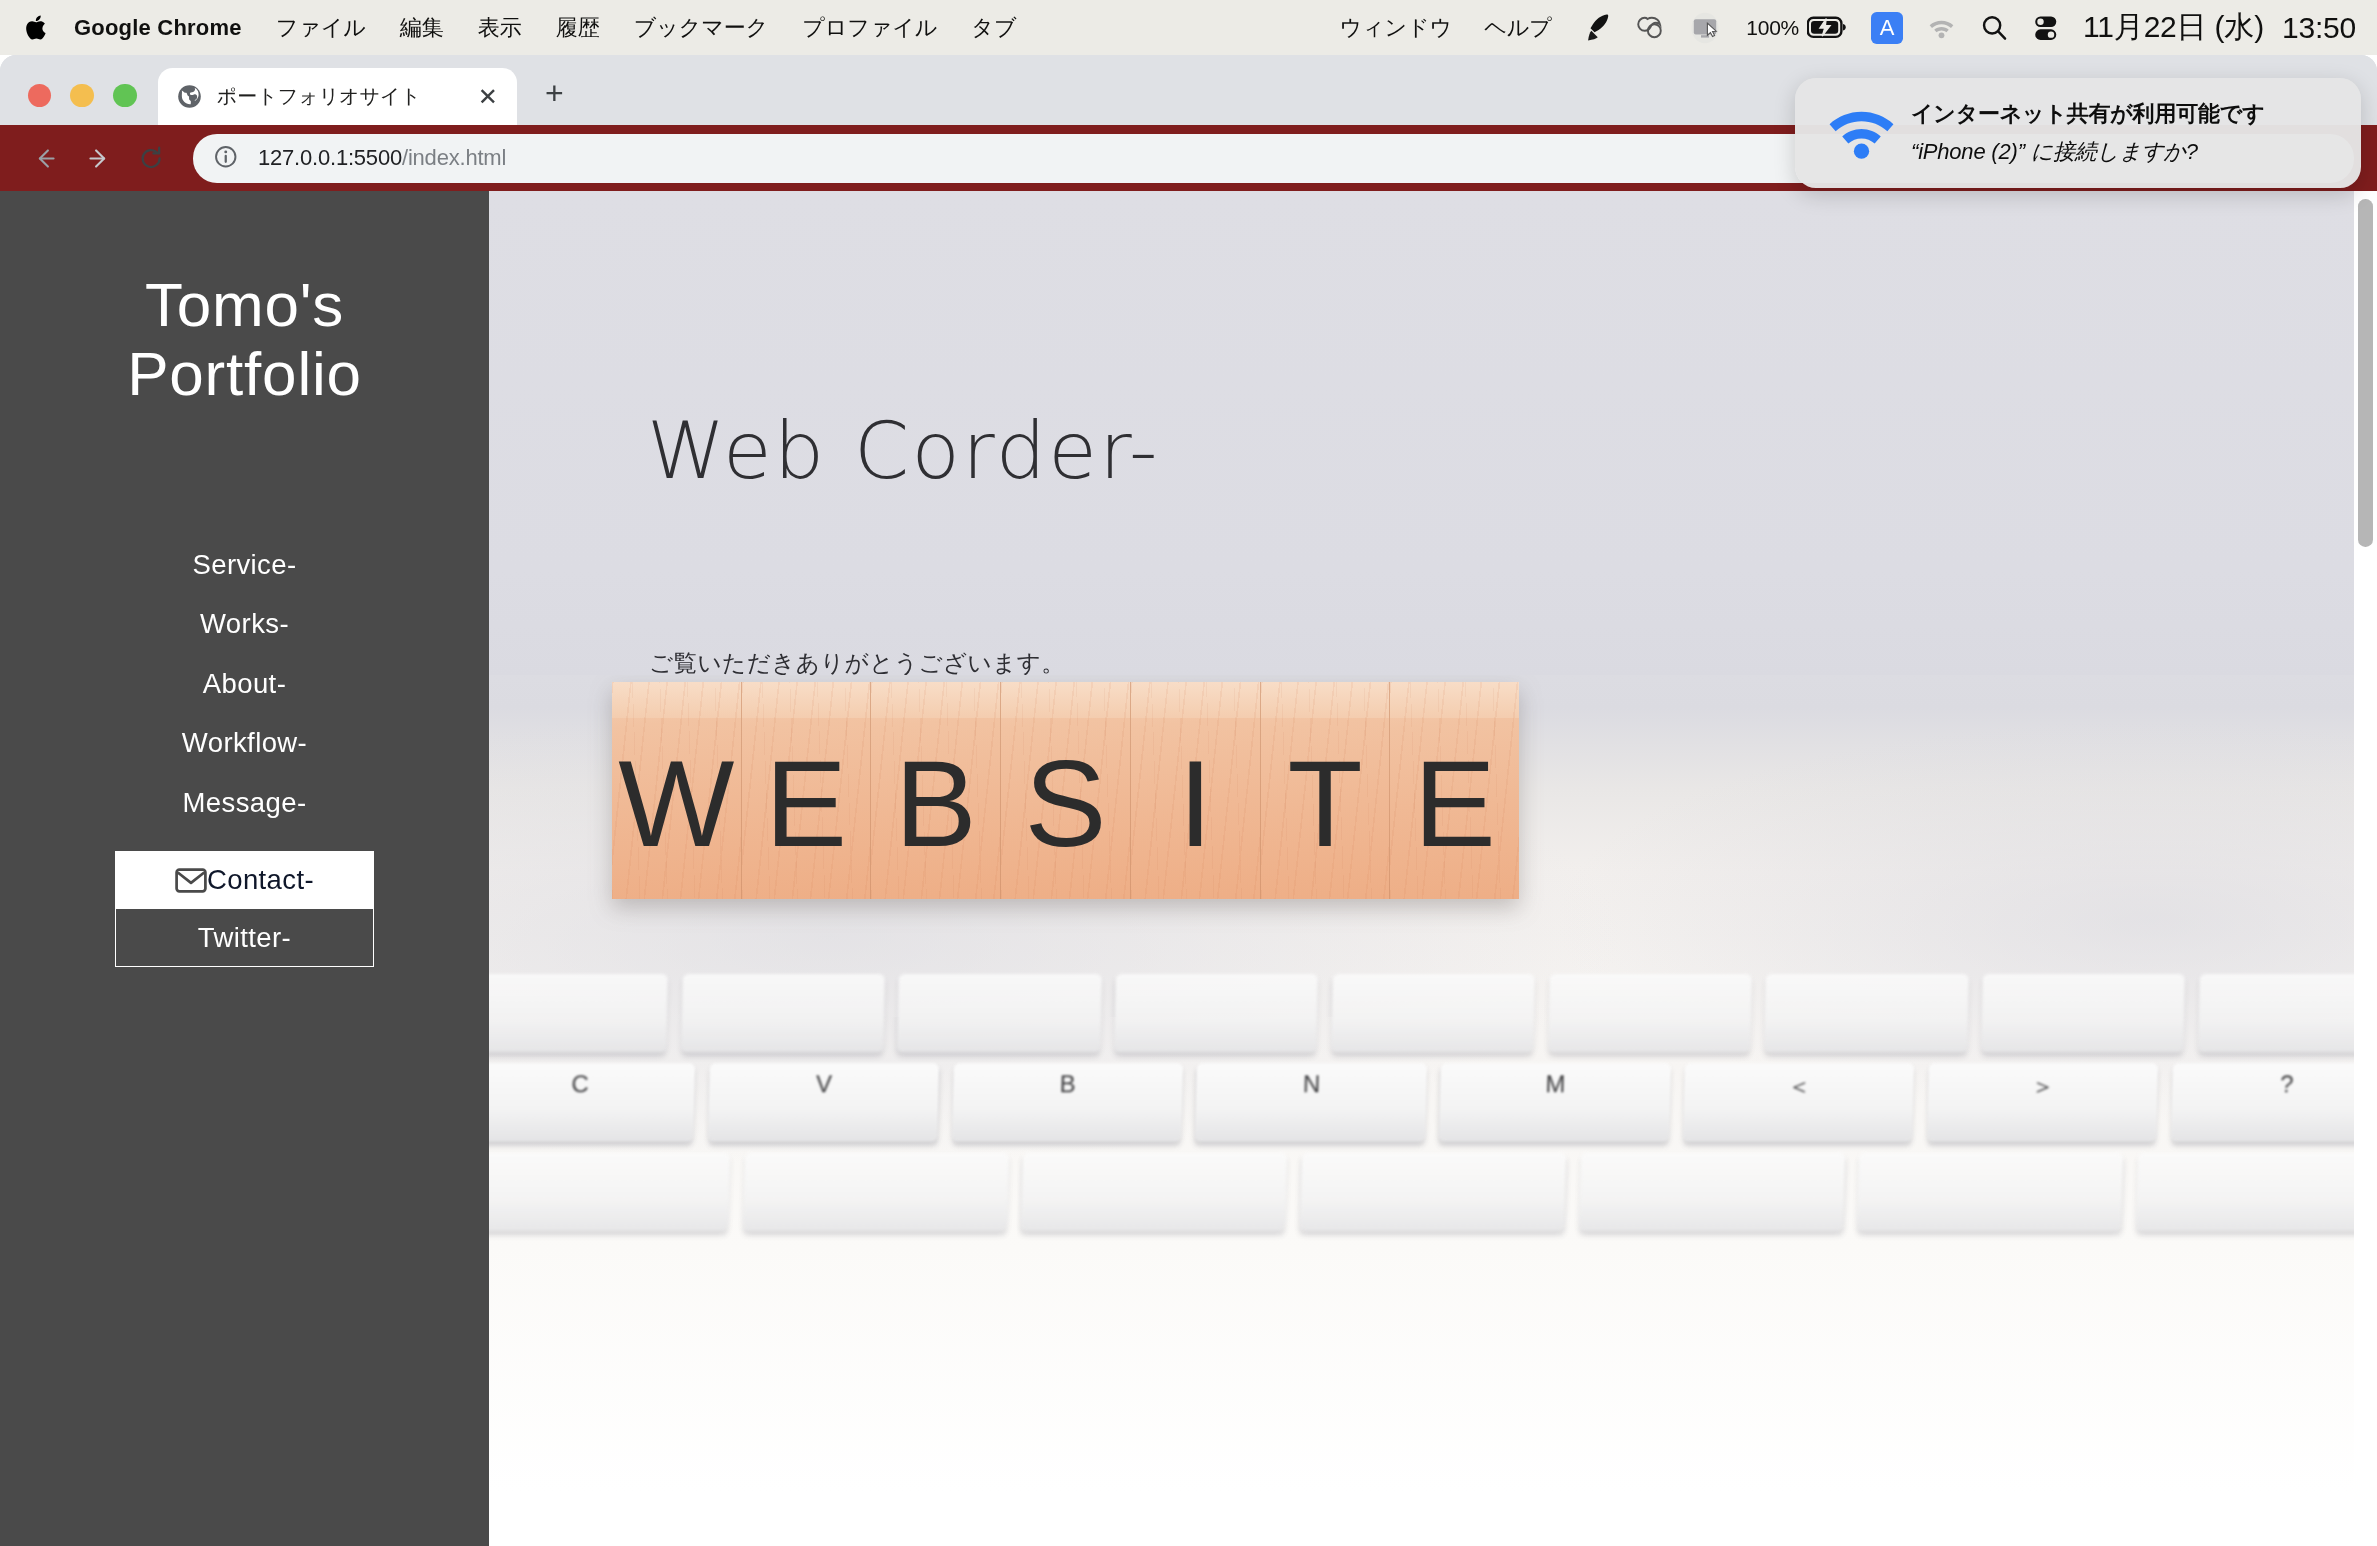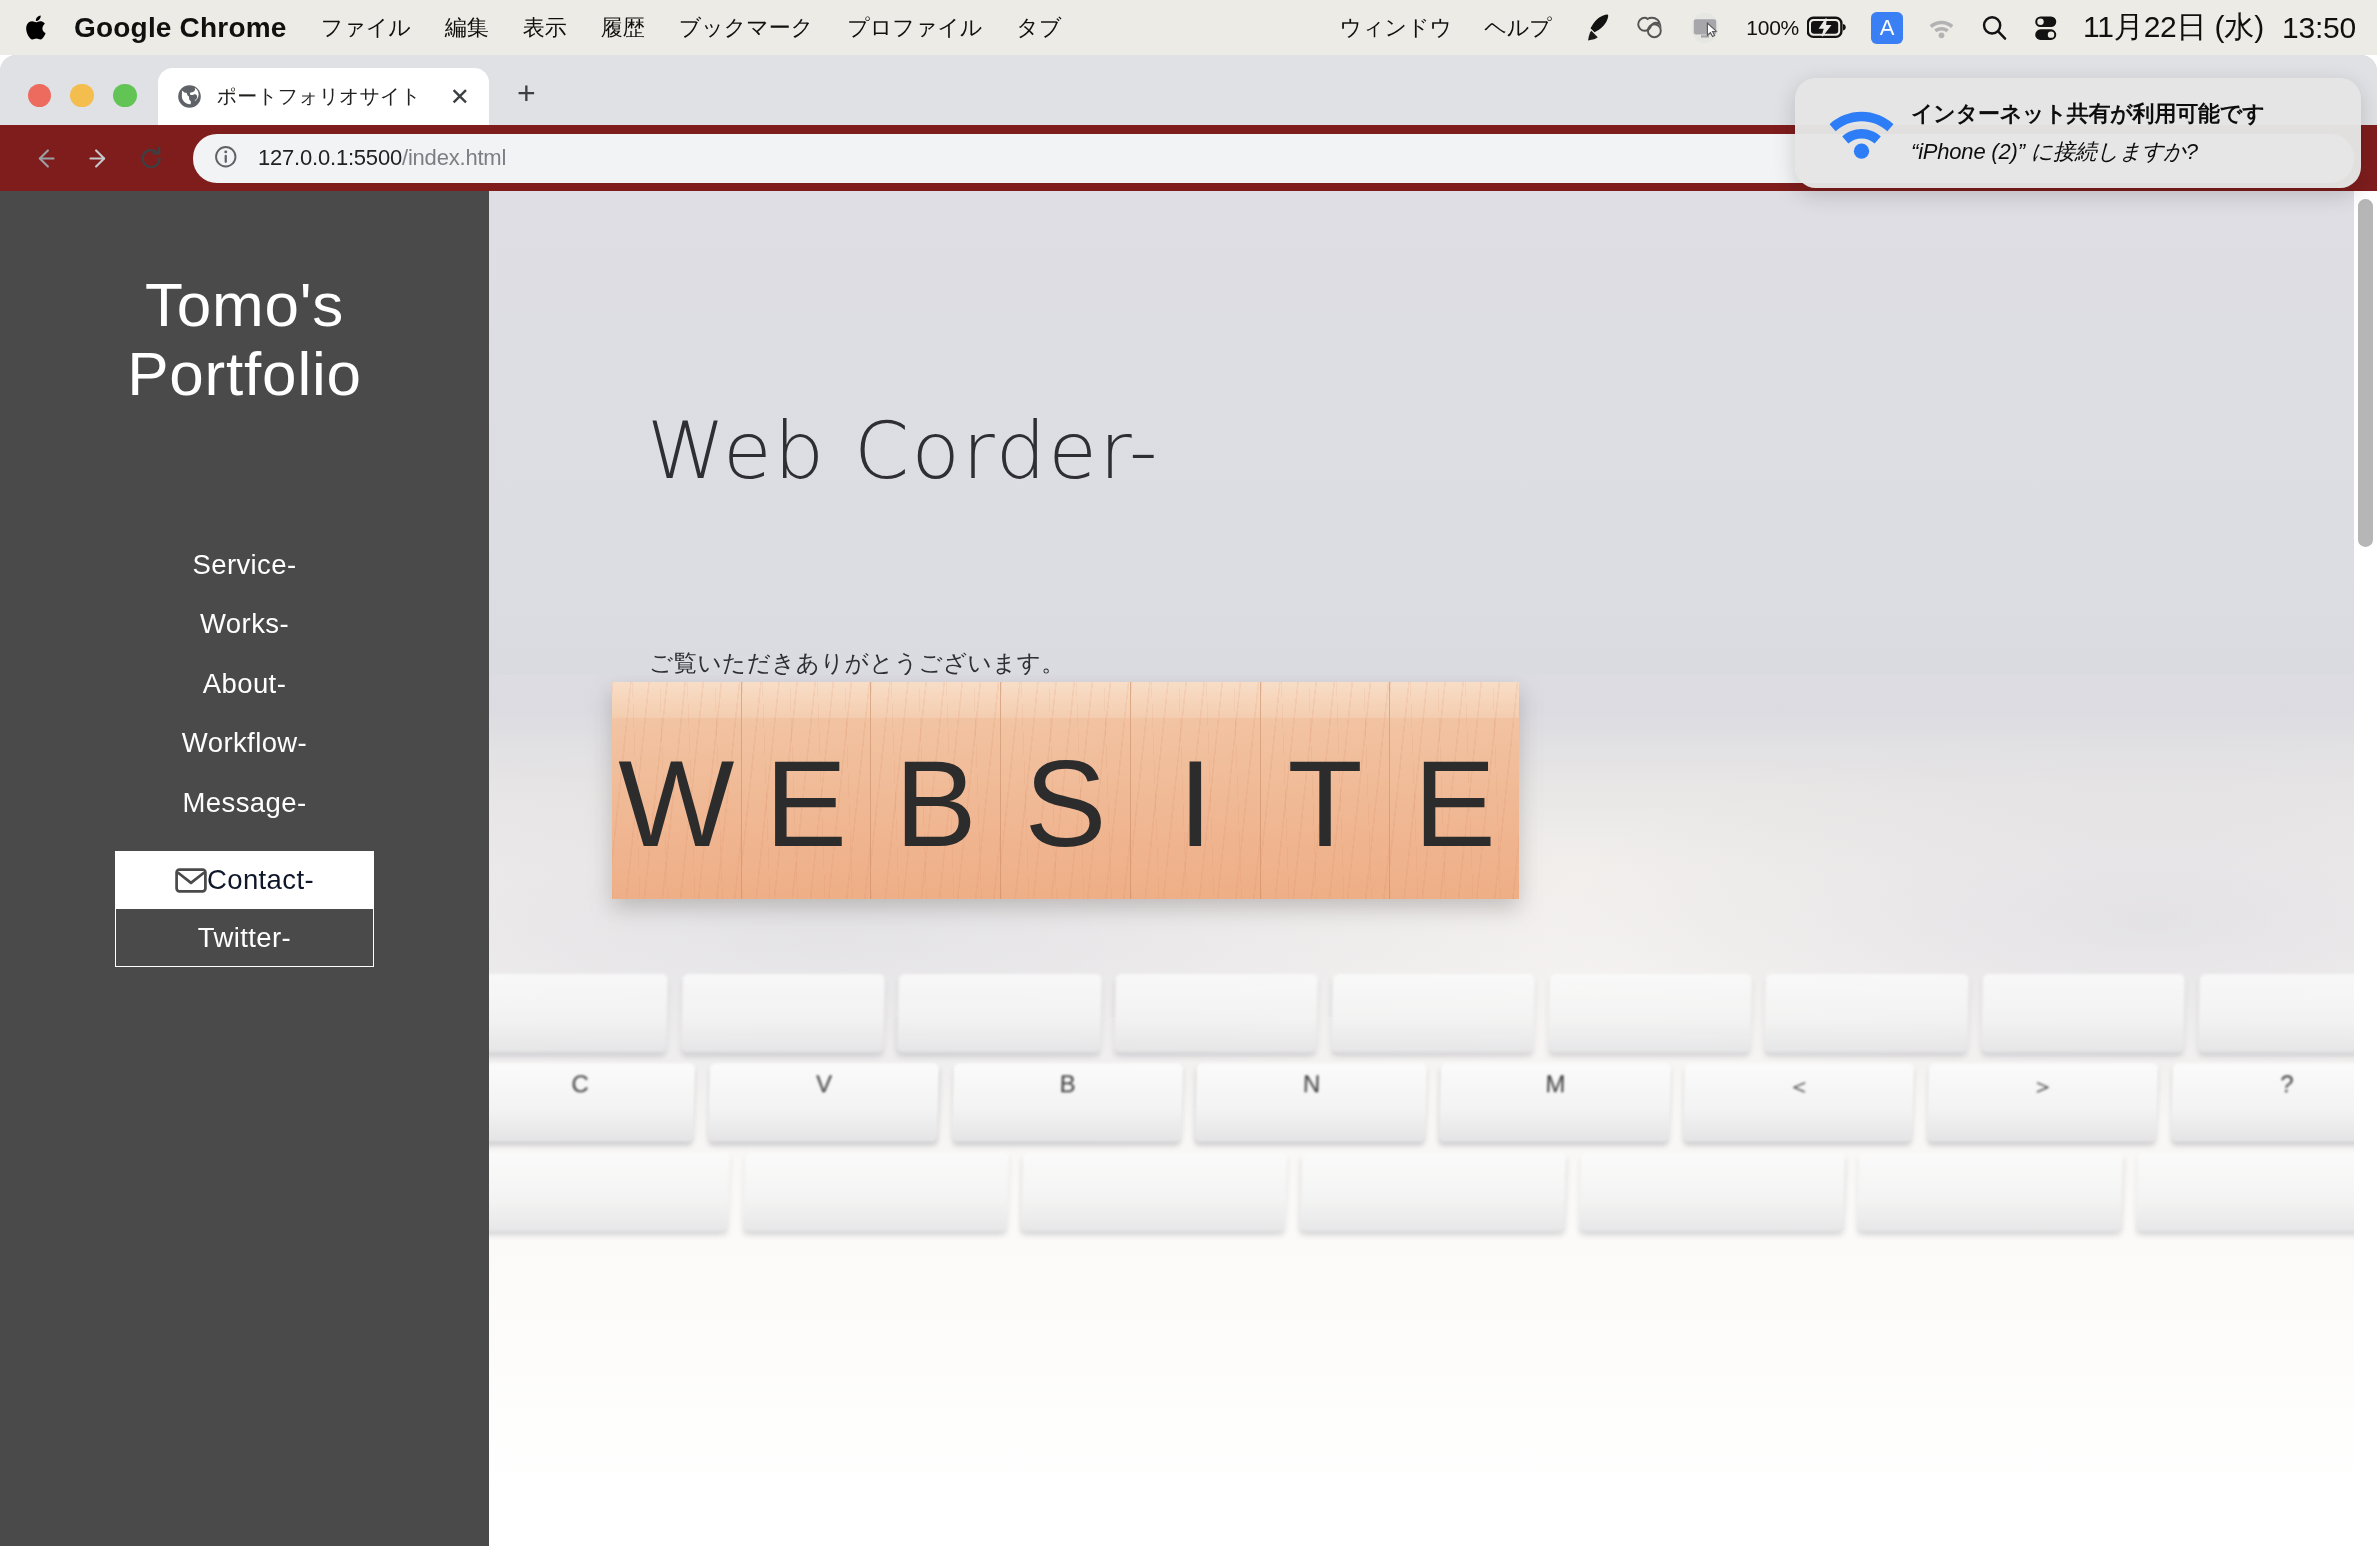--- a/index.html
+++ b/index.html
@@ -20,21 +20,21 @@
     font-size: 22px;
     color: #10100f;
     z-index: 40;
   }
   .menubar-left { display: flex; align-items: center; }
   .apple-logo {
     width: 26px; height: 29px;
     margin-right: 24px;
     display: block;
   }
-  .menu-app-name { font-weight: bold; font-size: 28px; margin-right: 34px; letter-spacing: 0.2px;}
+  .menu-app-name { font-weight: bold; font-size: 22px; margin-right: 34px; letter-spacing: 0.2px;}
   .menu-item { margin-right: 34px; white-space: nowrap; }
   .menubar-spacer { flex: 1 1 auto; }
   .menubar-right { display: flex; align-items: center; }
   .menubar-right .menu-item { margin-right: 32px; }
   .mb-icon { margin-right: 24px; display: flex; align-items: center; justify-content: center; }
   .mb-battery-pct { font-size: 21px; margin-right: 8px; letter-spacing: -0.2px;}
   .mb-input-src {
     width: 32px; height: 32px; border-radius: 5.7px;
     background: #3b7ff5; color: #fff;
     font-size: 22px; font-weight: 500;
@@ -64,21 +64,21 @@
     padding: 0 0 18px 27.5px;
     gap: 19.4px;
   }
   .tl { width: 23.5px; height: 23.5px; border-radius: 50%; }
   .tl.red { background: #ed6a5e; }
   .tl.yellow { background: #f4be4f; }
   .tl.green { background: #61c454; }
 
   .tab {
     margin-left: 21px;
-    width: 331px; height: 57px;
+    width: 359px; height: 57px;
     background: #ffffff;
     border-top-left-radius: 14.6px;
     border-top-right-radius: 14.6px;
     display: flex; align-items: center;
     padding: 0 14.6px 0 19.4px;
     position: relative;
   }
   .tab-favicon { width: 25px; height: 25px; flex: 0 0 auto; margin-right: 14.6px; }
   .tab-title {
     font-size: 20px; color: #20201f; white-space: nowrap;

